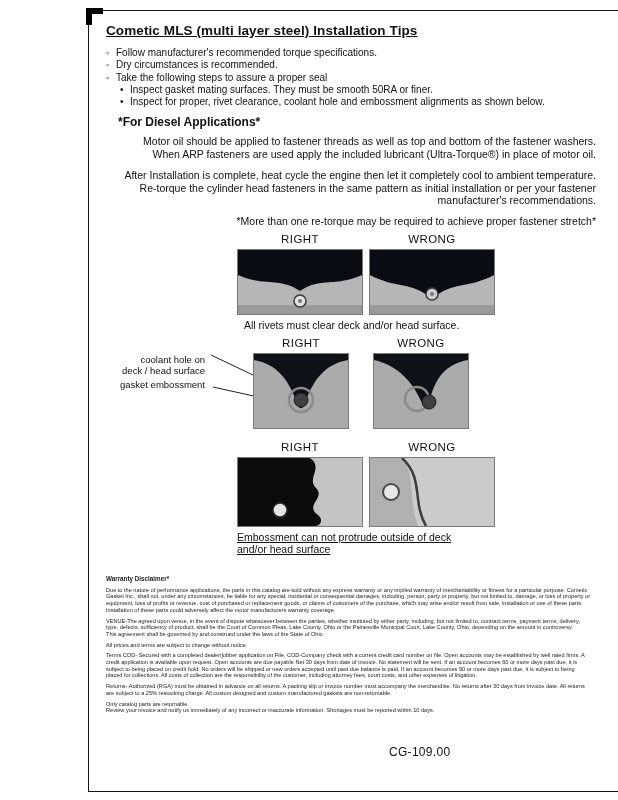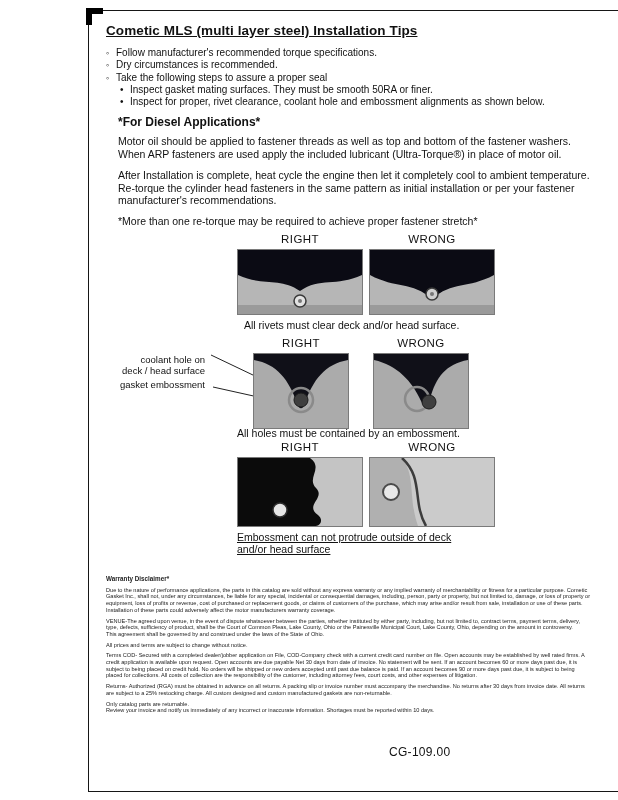--- a/index.html
+++ b/index.html
@@ -22,21 +22,21 @@
     margin:0 0 9px 0; letter-spacing:0.1px;
   }
   .bullet { font-size:10px; line-height:12.3px; display:flex; }
   .bullet .mk { width:10px; flex:none; font-size:9px; }
   .bullet.sub { margin-left:14px; }
   .bullet.sub .mk { font-size:10px; }
 
   .diesel { position:absolute; left:1px; top:105px; width:478px;
     font-size:10.5px; line-height:12.4px;margin-left:28px; }
   .diesel h2 { font-size:12px; font-weight:bold; margin:0 0 7px 0; }
-  .diesel p  { margin:0 0 9px 0; }
+  .diesel p  { margin:0 0 9px 0;text-align:right; }
   .diesel .note { margin:0; }
 
   .diagrams { position:absolute; left:0; top:216px; width:520px; height:345px; }
   .dg-head { position:absolute; font-size:11.5px; letter-spacing:0.4px; text-align:center; }
   .dimg { position:absolute; border:1px solid #7a7a7a; box-sizing:border-box; background:#b6b6b6; }
   .dimg svg { display:block; }
   .dg-caption { position:absolute; font-size:10.5px; line-height:12px; white-space:pre-line; }
   .dg-label { position:absolute; font-size:9.5px; line-height:11px; text-align:right; white-space:pre-line; }
   .connectors { position:absolute; left:118px; top:120px; }
 
@@ -132,21 +132,20 @@
       </svg>
     </div>
     <div class="dimg" style="left:284px;top:126px;width:96px;height:76px;">
       <svg width="94" height="74" viewBox="0 0 94 74">
         <rect x="0" y="0" width="94" height="74" fill="#ababab"></rect>
         <path d="M0,0 H94 V6 C72,10 62,23 56,45 C54,52 50,53 47,47 C38,27 23,11 0,6 Z" fill="#101018"></path>
         <circle cx="43" cy="45" r="12" fill="none" stroke="#8a8a8a" stroke-width="2.5"></circle>
         <circle cx="55" cy="48" r="7" fill="#3f3f3f" stroke="#1c1c1c" stroke-width="1"></circle>
       </svg>
     </div>
-    <div class="dg-caption" style="left:148px;top:200px;">All holes must be contained by an embossment.</div>
 
     <div class="dg-head" style="left:148px;top:214px;width:126px;">RIGHT</div>
     <div class="dg-head" style="left:280px;top:214px;width:126px;">WRONG</div>
 
     <div class="dimg" style="left:148px;top:230px;width:126px;height:70px;">
       <svg width="124" height="68" viewBox="0 0 124 68">
         <rect x="0" y="0" width="124" height="68" fill="#c4c4c4"></rect>
         <path d="M0,0 H72 C86,10 68,20 78,30 C88,40 66,47 80,57 C86,62 82,68 78,68 H0 Z" fill="#0b0b0b"></path>
         <circle cx="42" cy="52" r="7" fill="#e5e5e5" stroke="#2e2e2e" stroke-width="1.5"></circle>
       </svg>

